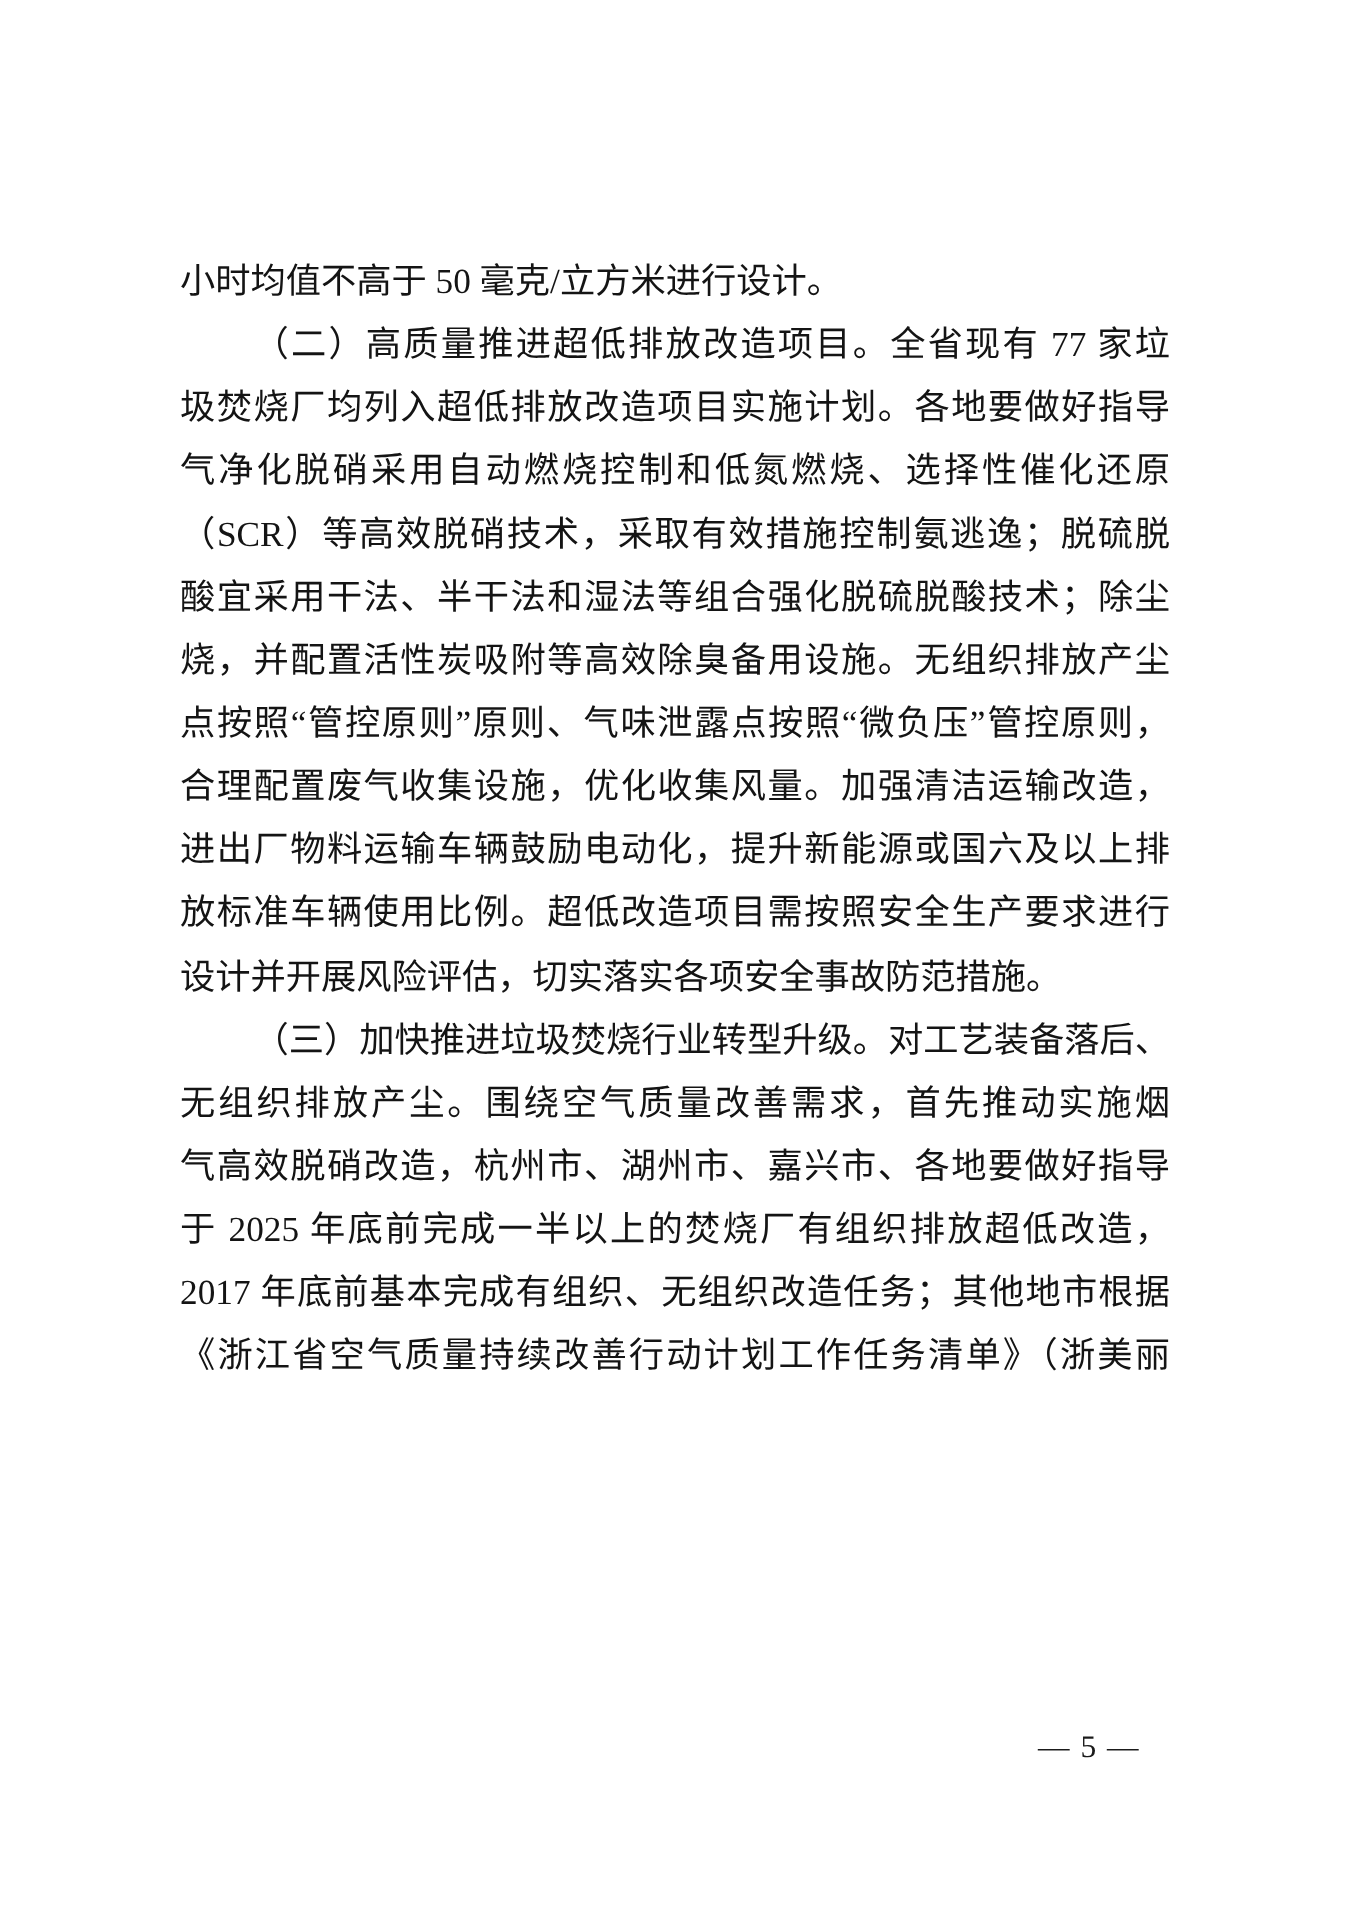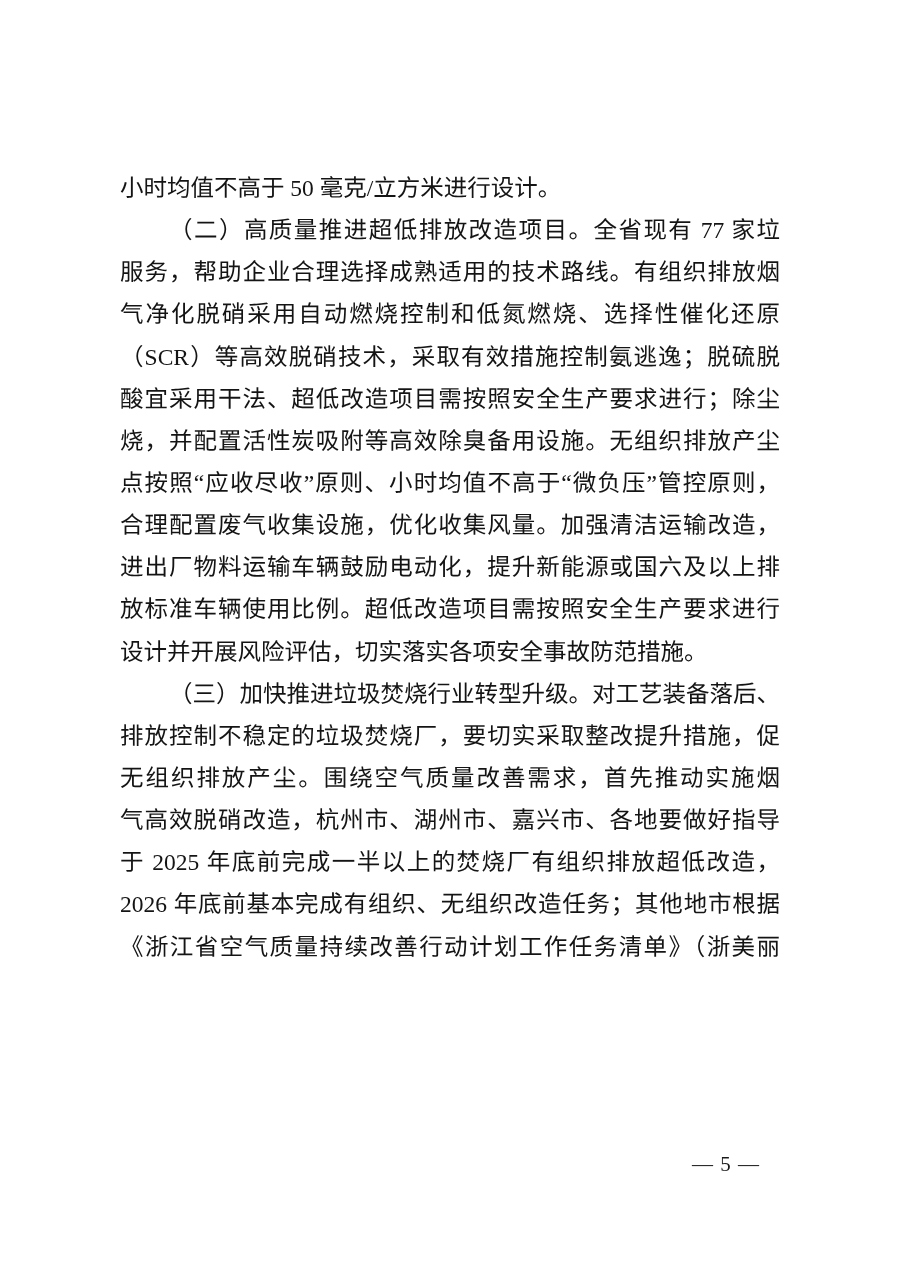--- a/index.html
+++ b/index.html
@@ -57,34 +57,33 @@
   }
 </style>
 </head>
 <body>
 
 <div class="page">
 
   <div class="text-block">
     <div class="line end">小时均值不高于 50 毫克/立方米进行设计。</div>
     <div class="line indent">（二）高质量推进超低排放改造项目。全省现有 77 家垃</div>
-    <div class="line">服务，帮助企业合理选择成熟适用的技术路线。有组织排放烟</div>
+    <div class="line">圾焚烧厂均列入超低排放改造项目实施计划。各地要做好指导</div>
     <div class="line">气净化脱硝采用自动燃烧控制和低氮燃烧、选择性催化还原</div>
     <div class="line">（SCR）等高效脱硝技术，采取有效措施控制氨逃逸；脱硫脱</div>
-    <div class="line">酸宜采用干法、超低改造项目需按照安全生产要求进行；除尘</div>
+    <div class="line">酸宜采用干法、半干法和湿法等组合强化脱硫脱酸技术；除尘</div>
     <div class="line">烧，并配置活性炭吸附等高效除臭备用设施。无组织排放产尘</div>
-    <div class="line">点按照“应收尽收”原则、小时均值不高于“微负压”管控原则，</div>
+    <div class="line">点按照“管控原则”原则、气味泄露点按照“微负压”管控原则，</div>
     <div class="line">合理配置废气收集设施，优化收集风量。加强清洁运输改造，</div>
     <div class="line">进出厂物料运输车辆鼓励电动化，提升新能源或国六及以上排</div>
     <div class="line">放标准车辆使用比例。超低改造项目需按照安全生产要求进行</div>
     <div class="line end">设计并开展风险评估，切实落实各项安全事故防范措施。</div>
     <div class="line indent">（三）加快推进垃圾焚烧行业转型升级。对工艺装备落后、</div>
-    <div class="line">排放控制不稳定的垃圾焚烧厂，要切实采取整改提升措施，促</div>
     <div class="line">无组织排放产尘。围绕空气质量改善需求，首先推动实施烟</div>
     <div class="line">气高效脱硝改造，杭州市、湖州市、嘉兴市、各地要做好指导</div>
     <div class="line">于 2025 年底前完成一半以上的焚烧厂有组织排放超低改造，</div>
-    <div class="line">2026 年底前基本完成有组织、无组织改造任务；其他地市根据</div>
+    <div class="line">2017 年底前基本完成有组织、无组织改造任务；其他地市根据</div>
     <div class="line">《浙江省空气质量持续改善行动计划工作任务清单》（浙美丽</div>
   </div>
 
   <div class="footer">— 5 —</div>
 
 </div>
 
 </body></html>

